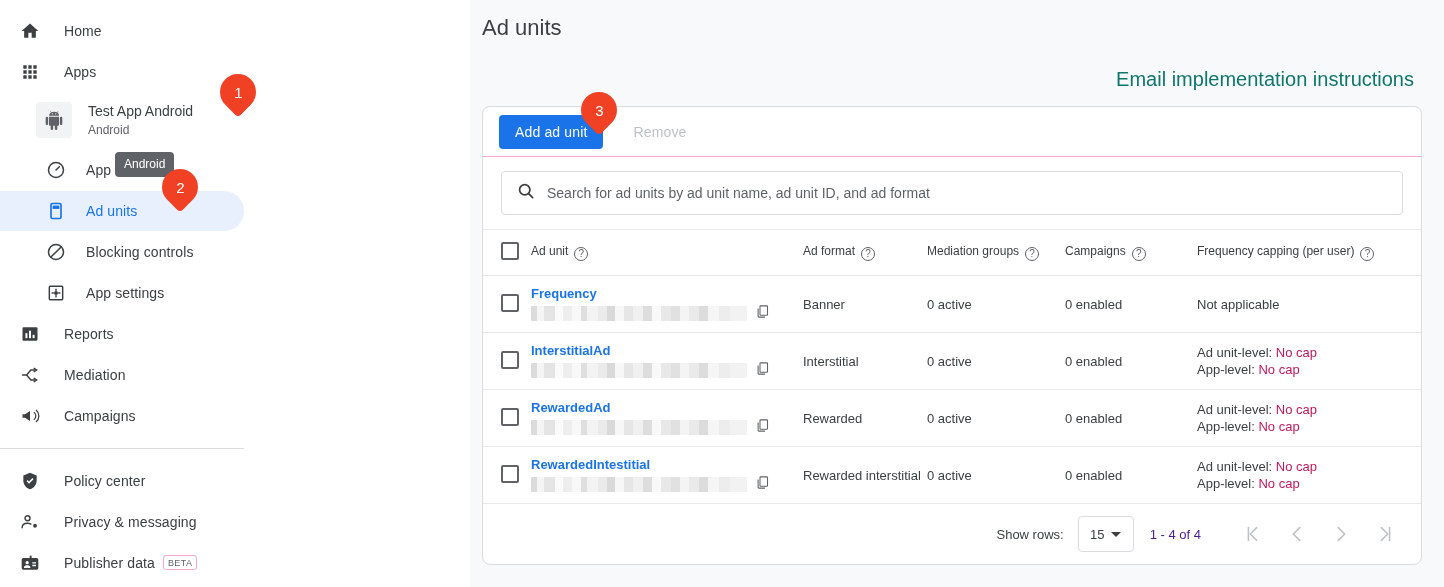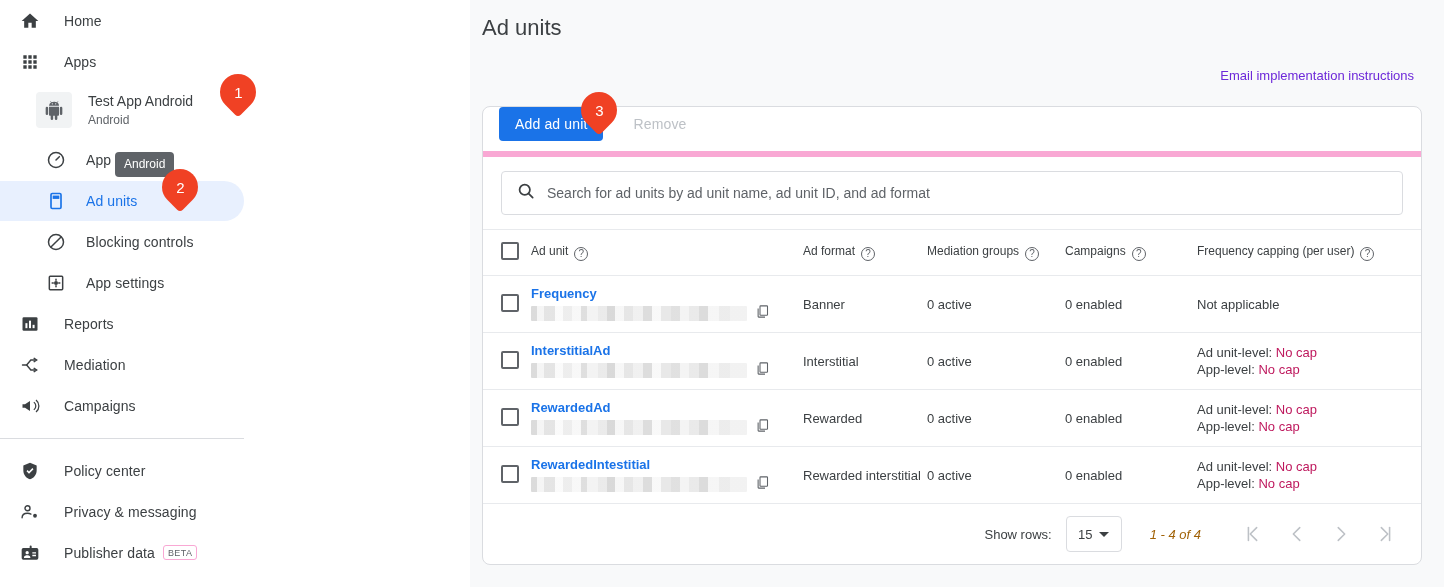--- a/index.html
+++ b/index.html
@@ -8,20 +8,21 @@
     font-family: "Liberation Sans", sans-serif;
     background: #ffffff;
     overflow: hidden;
   }
   .app { position: relative; width: 1444px; height: 587px; display: flex; }
 
   
   .sidebar {
     width: 470px; height: 587px;
     background: #ffffff;
+    padding-top: 10px;
     position: relative;
     flex: 0 0 470px;
   }
   .nav-item {
     display: flex; align-items: center;
     height: 40px;
     padding-left: 10px;
     margin: 1px 0;
     border-radius: 0 20px 20px 0;
     width: 244px;
@@ -104,39 +105,39 @@
   }
   .page-title {
     font-size: 22px;
     color: #3c4043;
     margin: 15px 0 0 0;
     font-weight: 400;
   }
   .email-link {
     position: absolute;
     right: 30px; top: 68px;
-    font-size: 13px;
-    color: #6d28d9;
+    font-size: 20px;
+    color: #0f766e;
     cursor: pointer;
     white-space: nowrap;
   }
   .card {
     position: absolute;
     left: 12px; top: 106px;
     width: 940px;
     background: #ffffff;
     border: 1px solid #dadce0;
     border-radius: 8px;
     overflow: hidden;
   }
   .card-toolbar {
     height: 50px;
-    display: flex; align-items: flex-start;
+    display: flex; align-items: center;
     padding: 0 16px;
-    border-bottom: 6px solid #f9a8d4;
+    border-bottom: 1px solid #f9a8d4;
   }
   .btn-primary {
     background: #1a73e8;
     color: #ffffff;
     border: none;
     border-radius: 4px;
     font-size: 14px;
     font-weight: 500;
     font-family: "Liberation Sans", sans-serif;
     height: 34px;
@@ -265,21 +266,21 @@
     font-size: 13px; color: #3c4043;
     cursor: pointer;
     gap: 7px;
   }
   .caret {
     width: 0; height: 0;
     border-left: 5px solid transparent;
     border-right: 5px solid transparent;
     border-top: 5px solid #3c4043;
   }
-  .range { font-size: 13px; color: #a16207; margin: 0 30px 0 28px; white-space: nowrap; font-style: italic; }
+  .range { font-size: 13px; color: #4c1d95; margin: 0 30px 0 16px; white-space: nowrap; }
   .pg-btn {
     width: 44px; height: 40px;
     display: flex; align-items: center; justify-content: center;
     color: #bdc1c6;
     cursor: default;
   }
 
   
   .badge {
     position: absolute;

